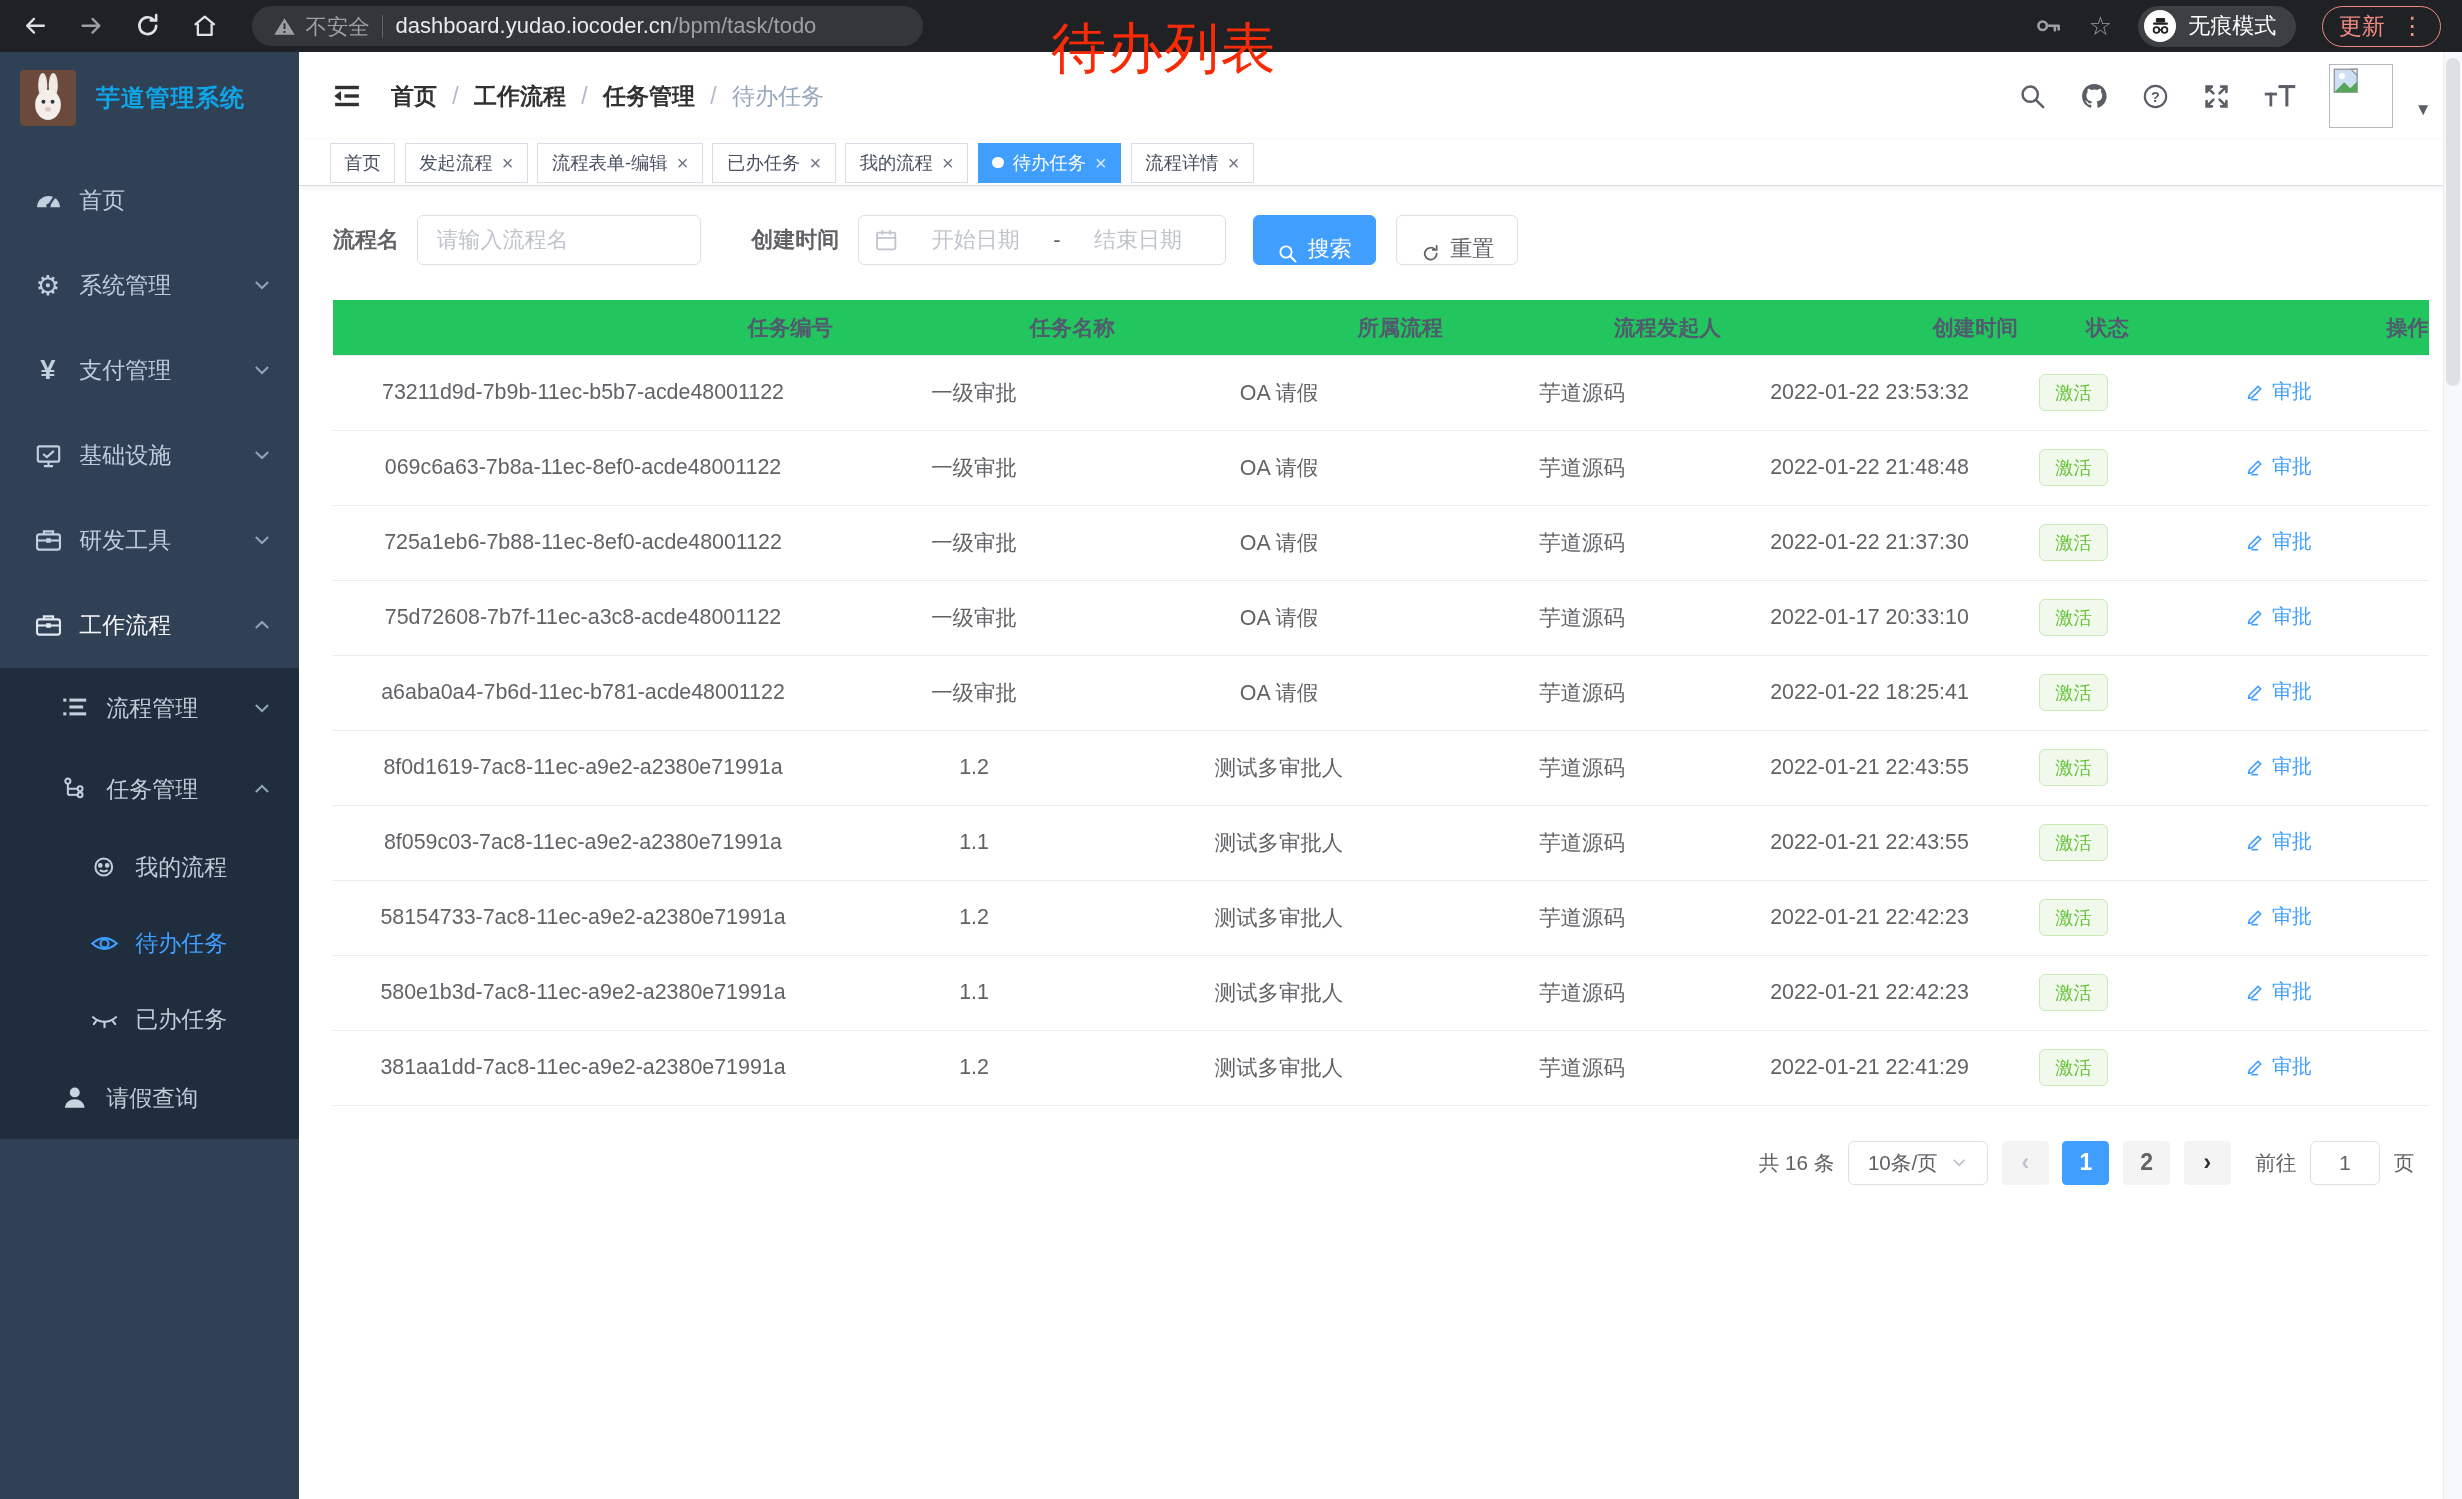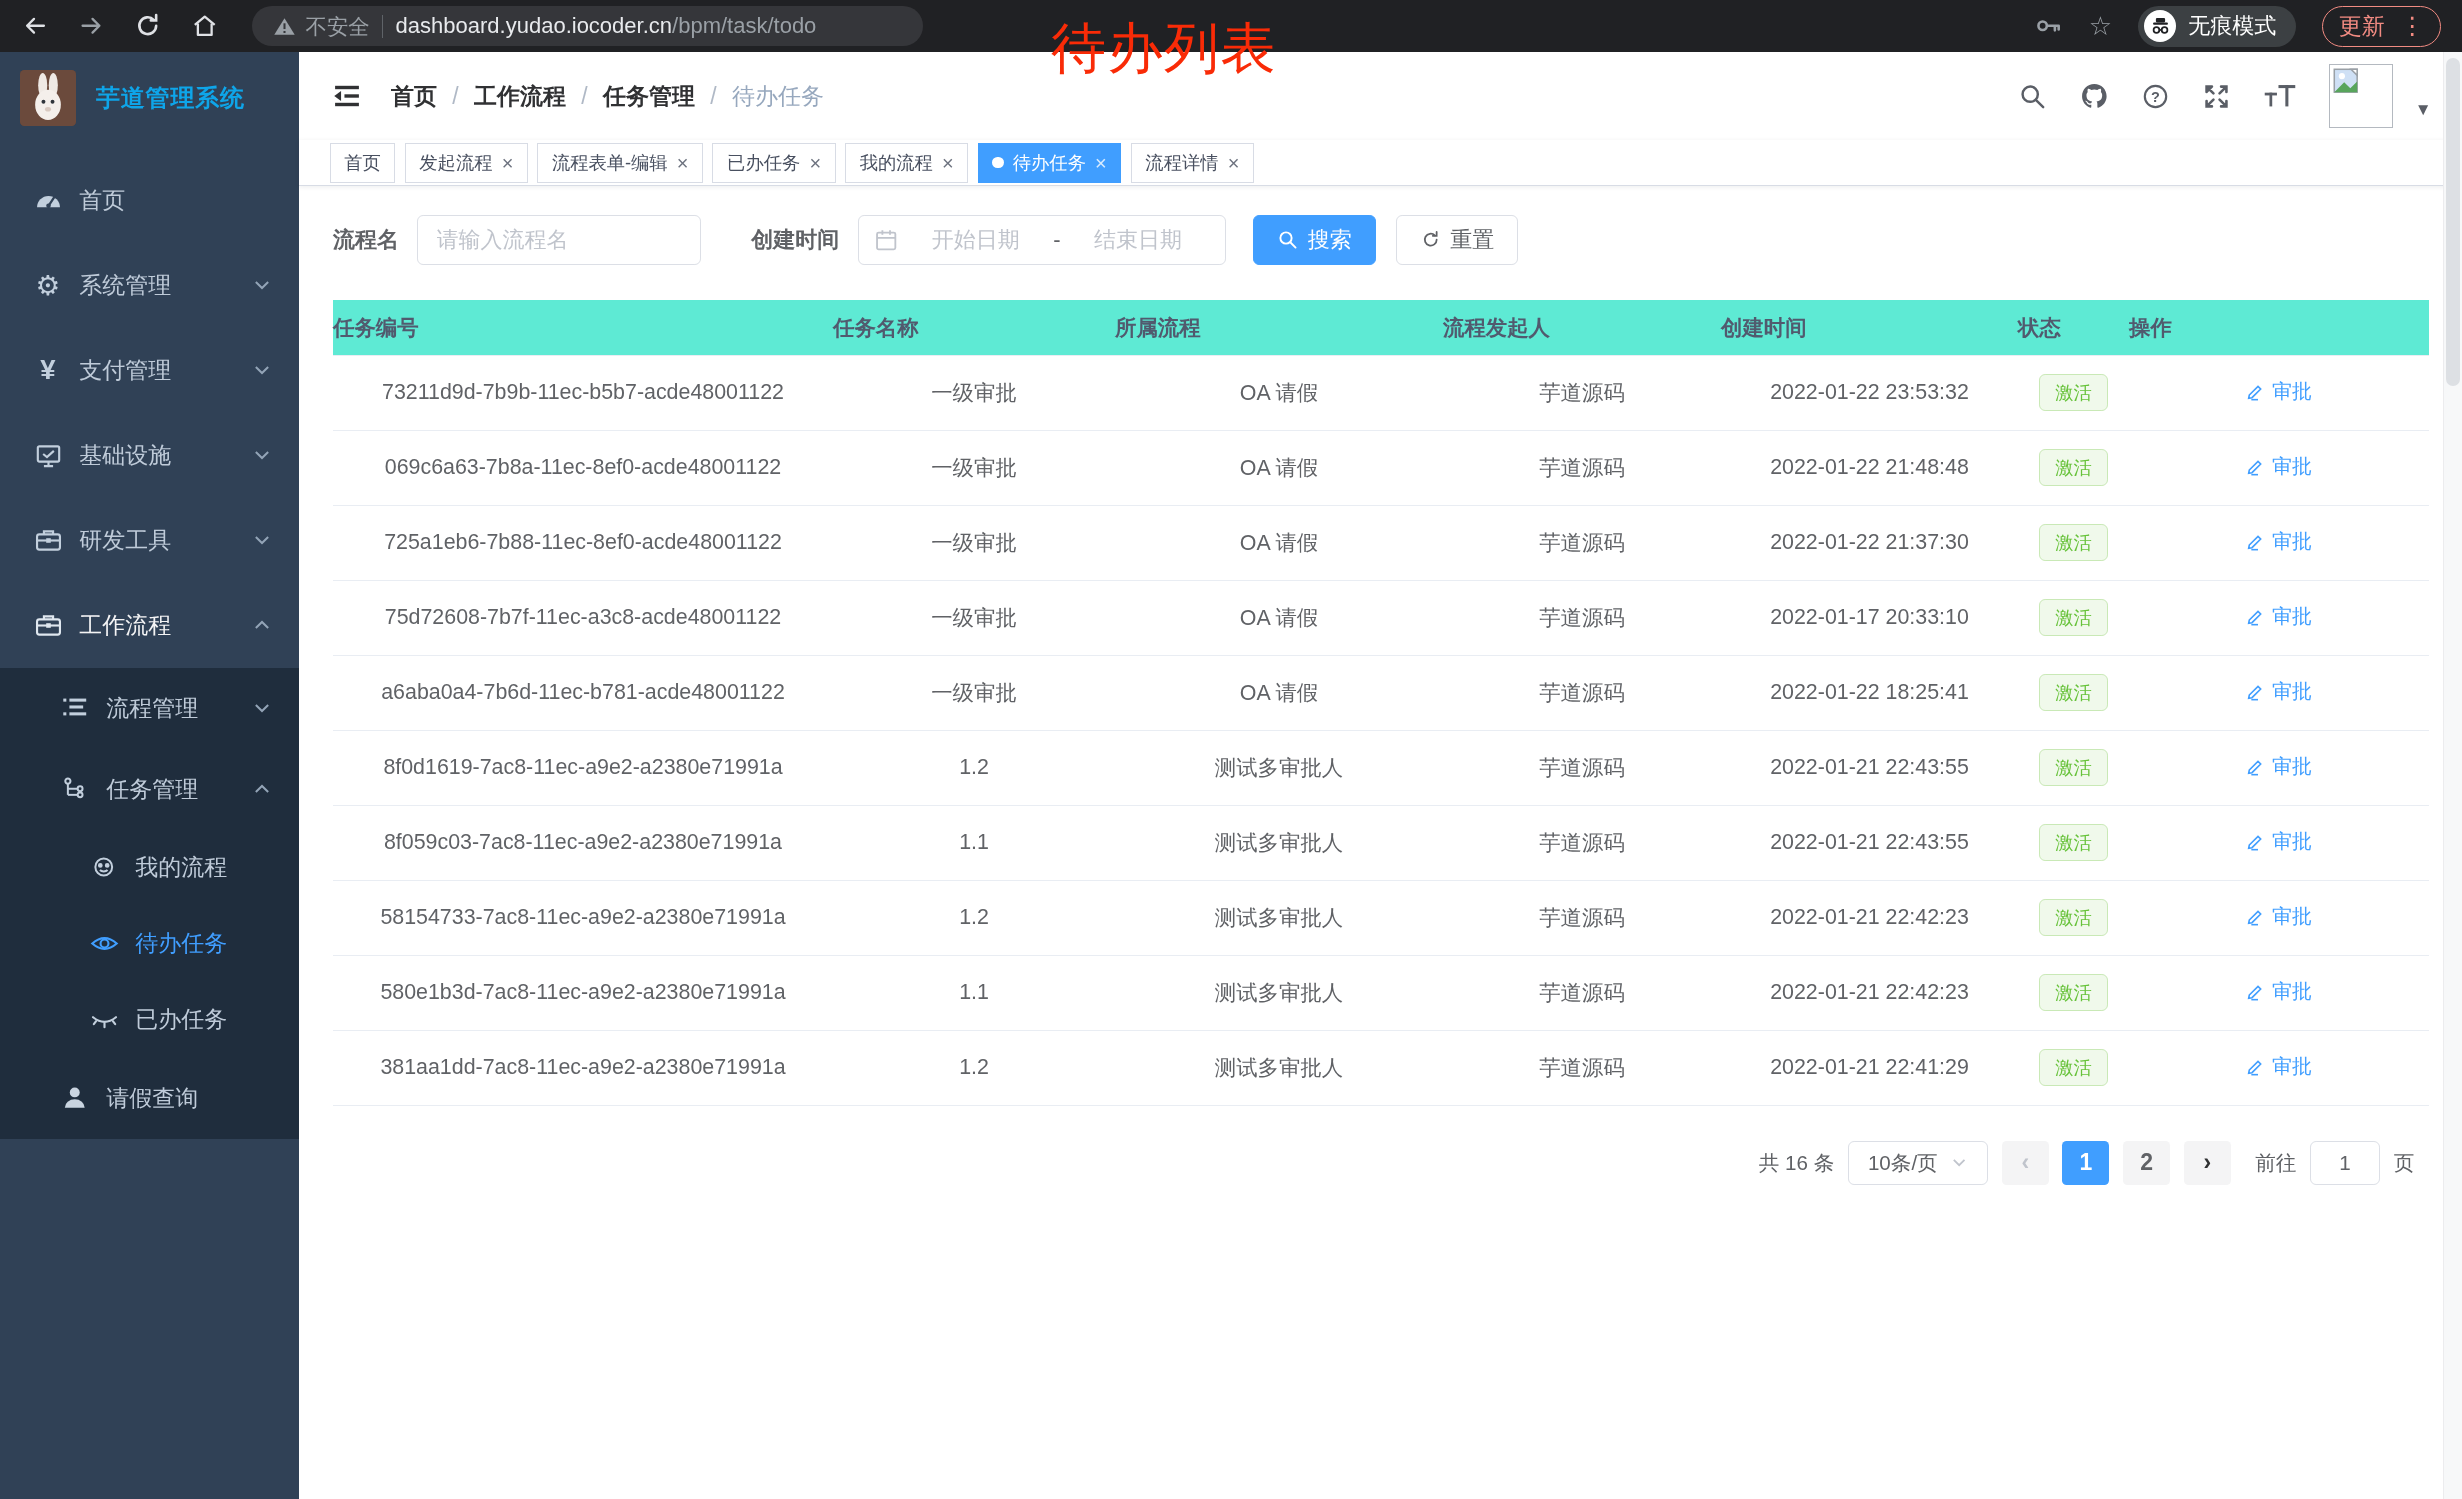--- a/index.html
+++ b/index.html
@@ -66,27 +66,27 @@
   
   .content { flex:1; padding:29px 34px 0 34px; background:#fff; }
   .filter-row { display:flex; align-items:center; }
   .f-label { font-size:22px; color:#606266; font-weight:600; }
   .inp { width:284px; height:50px; border:0.8px solid #dcdfe6; border-radius:6.1px; margin-left:18.3px; font-size:22px; color:#606266; padding:0 18.3px; outline:none; }
   .inp::placeholder { color:#c0c4cc; }
   .f-label.second { margin-left:50px; }
   .date-inp { width:368px; height:50px; border:0.8px solid #dcdfe6; border-radius:6.1px; margin-left:18.3px; display:flex; align-items:center; padding:0 15.3px; gap:6.1px; }
   .date-inp .ph { flex:1; text-align:center; color:#c0c4cc; font-size:22px; }
   .date-inp .sep { color:#606266; font-size:22px; }
-  .btn { height:50px; display:inline-flex; align-items:center; gap:9.2px; border-radius:6.1px; font-size:22px; padding:0 23px; cursor:pointer; }
+  .btn { height:50px; display:inline-flex; align-items:flex-end; gap:9.2px; border-radius:6.1px; font-size:22px; padding:0 23px; cursor:pointer; }
   .btn.primary { background:#409eff; color:#fff; border:0.8px solid #409eff; margin-left:27.5px; }
   .btn.plain { background:#fff; color:#606266; border:0.8px solid #dcdfe6; margin-left:20px; }
 
   
   table.grid { margin-top:35px; width:2096px; border-collapse:collapse; table-layout:fixed; }
-  .grid th { height:55px; background:#5eead4; color:#515a6e; font-weight:600; font-size:21.4px; text-align:left; border-bottom:0.8px solid #e9edf3; }
+  .grid th { height:55px; background:#22c55e; color:#515a6e; font-weight:600; font-size:21.4px; text-align:right; border-bottom:0.8px solid #e9edf3; }
   .grid td { height:75px; color:#606266; font-size:21.4px; text-align:center; border-bottom:0.8px solid #e9edf3; background:#fff; }
   .badge { display:inline-block; padding:6.9px 15.3px; background:#f0f9eb; border:0.8px solid #c9e9b6; border-radius:6.1px; color:#67c23a; font-size:18.3px; line-height:1.2; }
   .op-link { color:#409eff; font-size:20px; display:inline-flex; align-items:center; gap:6.1px; cursor:pointer; }
 
   
   .pager { display:flex; align-items:center; justify-content:flex-end; margin:35px 13.7px 0 0; gap:13.7px; color:#606266; font-size:20.6px; }
   .psel { width:140px; height:44px; border:0.8px solid #dcdfe6; border-radius:6.1px; display:flex; align-items:center; justify-content:center; gap:12.2px; cursor:pointer; }
   .psel .caret { color:#c0c4cc; }
   .pbtn { min-width:47px; height:44px; border-radius:4.6px; background:#f4f4f5; display:flex; align-items:center; justify-content:center; font-size:23px; color:#303133; font-weight:600; cursor:pointer; padding:0 6.1px; }
   .pbtn.prev { color:#c0c4cc; }

